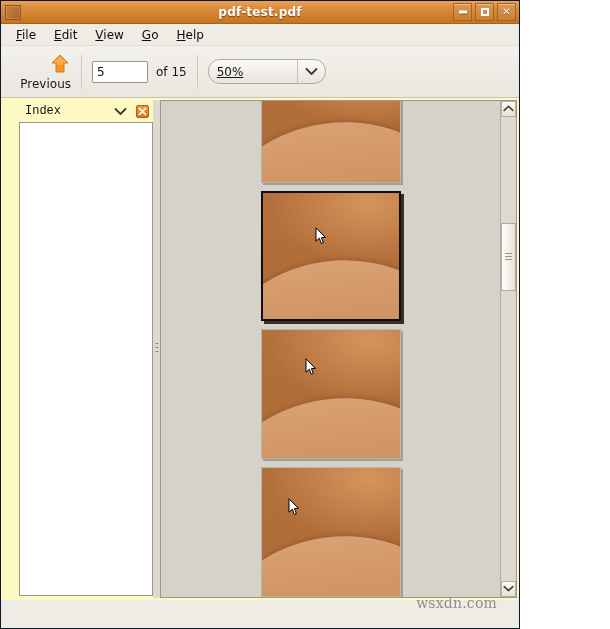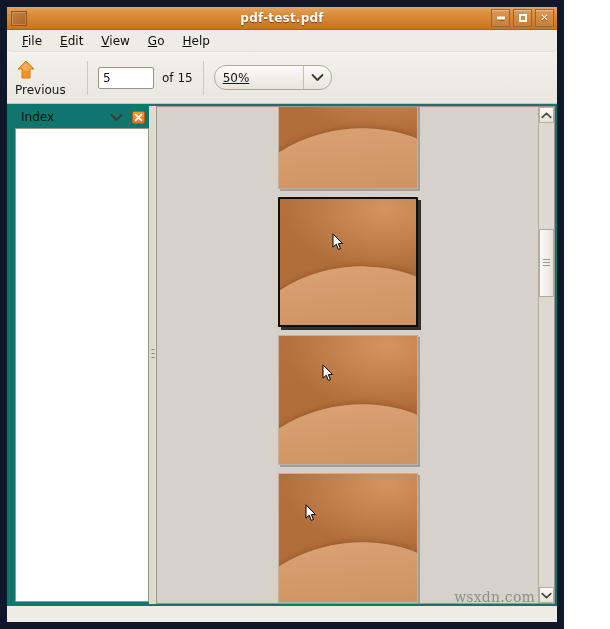--- a/index.html
+++ b/index.html
@@ -8,26 +8,26 @@
     background: #ffffff;
   }
   body {
     font-family: "DejaVu Sans", "Liberation Sans", sans-serif;
     font-size: 12px;
     color: #1a1a1a;
     -webkit-font-smoothing: antialiased;
   }
   #app-window {
     position: relative;
-    width: 564px;
+    width: 520px;
     height: 629px;
     overflow: hidden;
     background: #efece6;
     box-sizing: border-box;
-    border: 7px solid #0f172a;
+    border: 1px solid #0f172a;
   }
 
   
   .titlebar {
     position: relative;
     height: 23px;
     background: linear-gradient(to bottom, #e8a35c 0%, #dd8f3e 28%, #cf7e2c 72%, #c4761f 100%);
     border-bottom: 1px solid #a2651b;
     display: flex;
     align-items: center;
@@ -124,21 +124,21 @@
     align-items: center;
     border-bottom: 1px solid #c9c3b8;
     box-sizing: border-box;
     padding-left: 8px;
   }
   .tool-btn {
     width: 62px;
     height: 48px;
     display: flex;
     flex-direction: column;
-    align-items: flex-start;
+    align-items: flex-end;
     justify-content: center;
     gap: 2px;
     cursor: pointer;
   }
   .tool-btn .label {
     font-size: 12px;
     color: #181818;
   }
   .arrow-up, .arrow-down {
     width: 22px;
@@ -200,23 +200,24 @@
     width: 27px;
     display: flex;
     align-items: center;
     justify-content: center;
   }
 
   
   .content {
     display: flex;
     height: 502px;
-    background: #0f766e;
-    box-sizing: border-box;
-    padding: 2px 2px 2px 6px;
+    background: #fef9c3;
+    box-sizing: border-box;
+    padding: 2px 2px 2px 16px;
+    font-family: Liberation Mono, monospace;
   }
 
   
   .sidebar {
     width: 136px;
     display: flex;
     flex-direction: column;
     box-sizing: border-box;
   }
   .sidebar-header {

